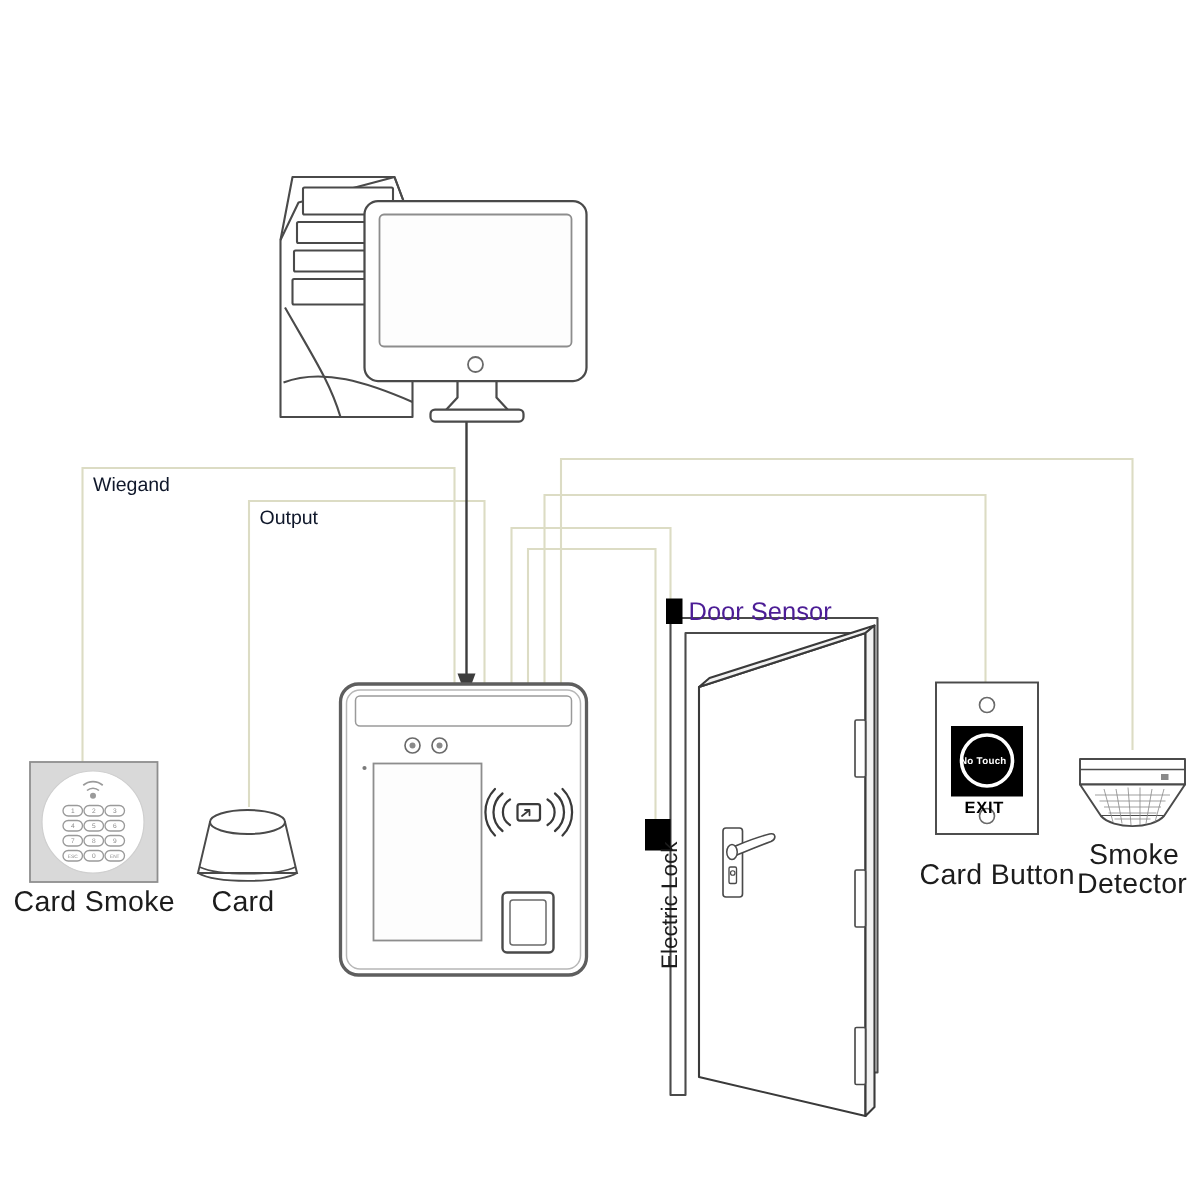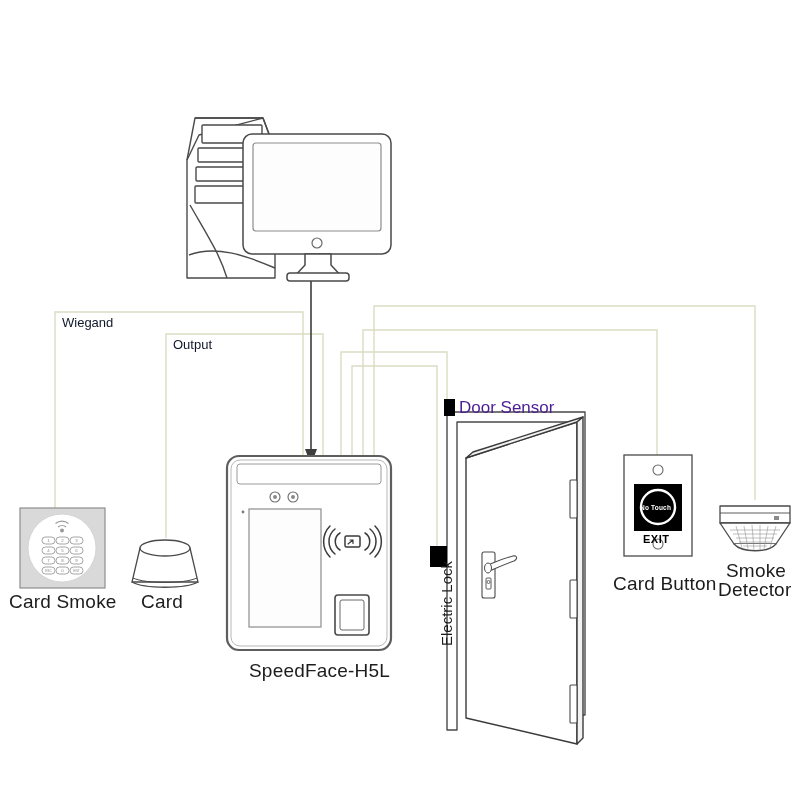--- a/index.html
+++ b/index.html
@@ -201,21 +201,20 @@
       <path d="M 142,81 A 10,10 0 0 1 142,98"></path>
       <path d="M 147,77 A 16,16 0 0 1 147,102"></path>
       <path d="M 152,74 A 22,22 0 0 1 152,105"></path>
     </g>
 
     <g>
       <rect x="112" y="143" width="34" height="40" rx="3" fill="#ffffff" stroke="#4a4a4a" stroke-width="1.6"></rect>
       <rect x="117" y="148" width="24" height="30" rx="2" fill="#ffffff" stroke="#6a6a6a" stroke-width="1"></rect>
     </g>
   </svg>
-  <div class="lbl lbl-device" style="left:249px; top:660px;">SpeedFace-H5L</div>
 
   <svg width="180" height="345" style="position:absolute;left:437px;top:400px;">
 
     <g fill="#ffffff" stroke="#4a4a4a" stroke-width="1.4" stroke-linejoin="round">
       <path d="M 10,12 L 10,330 L 20,330 L 20,22 L 140,22 L 140,315 L 148,315 L 148,12 Z"></path>
     </g>
 
     <g fill="#ffffff" stroke="#3a3a3a" stroke-width="1.4" stroke-linejoin="round">
       <path d="M 29,58 L 29,318 L 140,344 L 140,22 Z"></path>
       <path d="M 29,58 L 36,52 L 146,17 L 140,22 Z" fill="#f2f2f2"></path>

